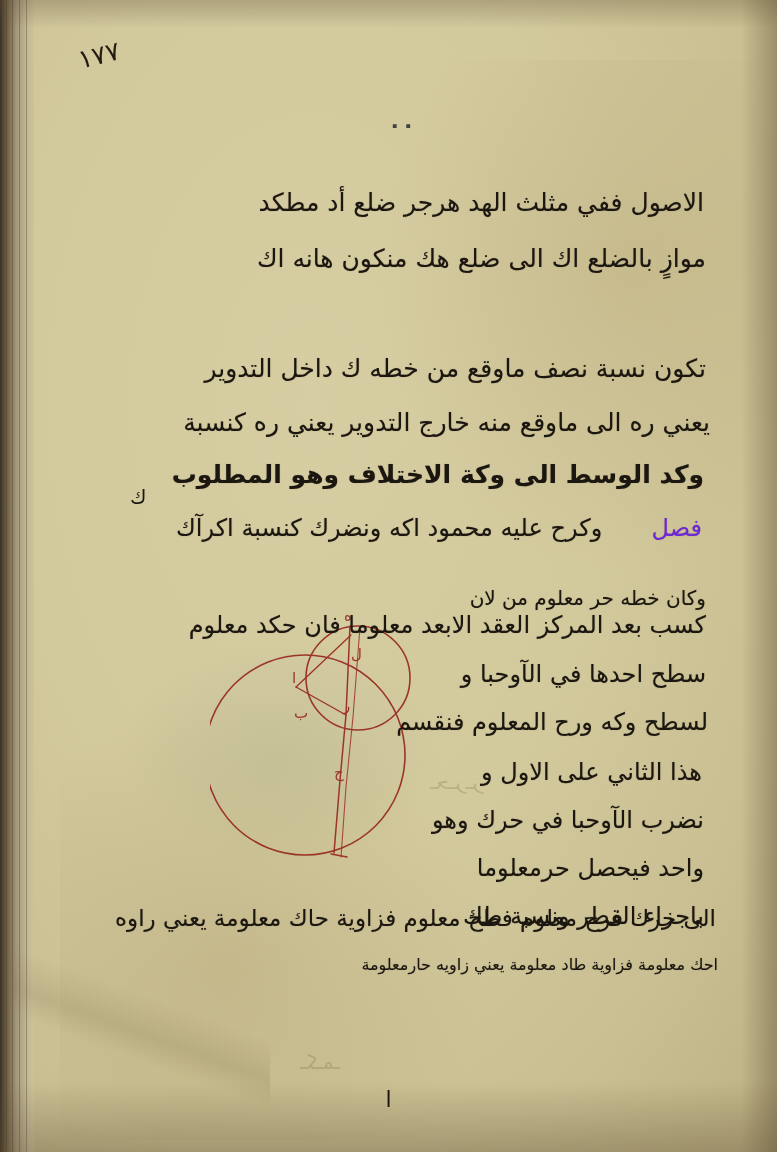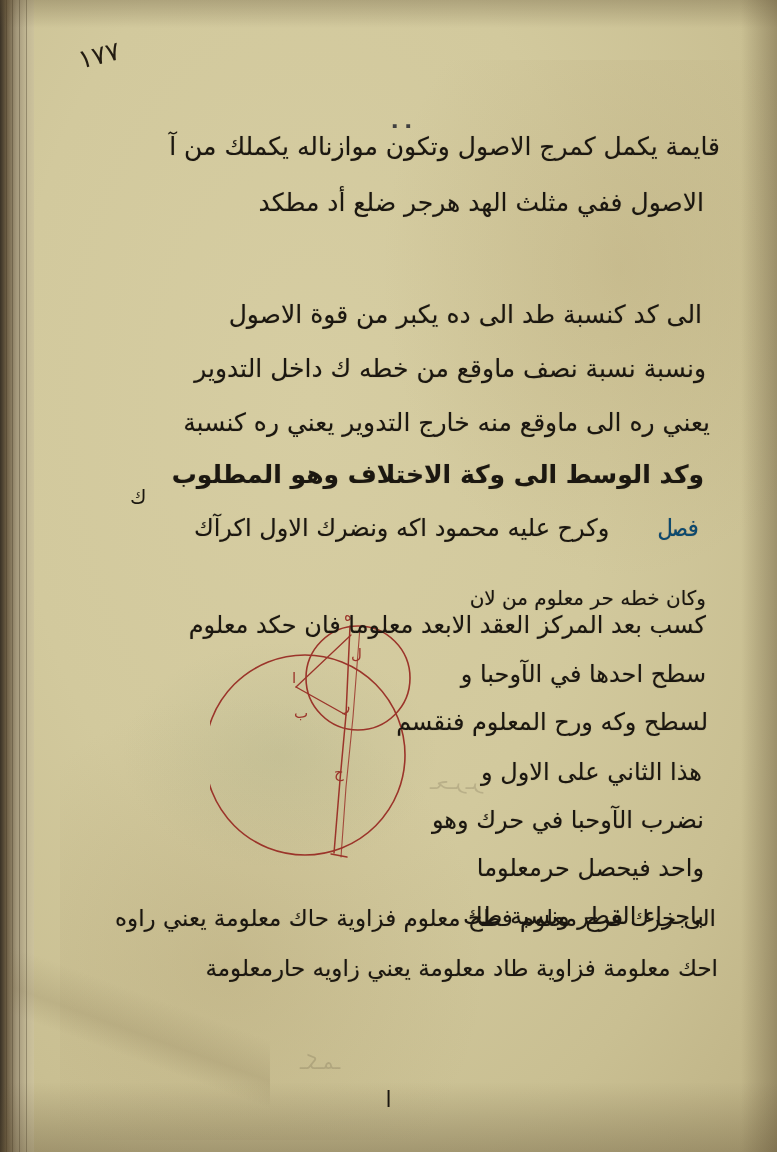--- a/index.html
+++ b/index.html
@@ -101,23 +101,22 @@
     text-align: right;
     white-space: nowrap;
     color: #1b1710;
     font-family: "DejaVu Sans", sans-serif;
     font-size: 25px;
     letter-spacing: 1px;
     text-shadow: 0 0 1px rgba(40,30,15,0.35);
   }
 
   .rubric {
-    color: #0c4a6e;
+    color: #6d28d9;
     text-shadow: 0 0 1px rgba(120,40,30,0.4);
-    font-family: Liberation Mono, monospace;
   }
 
   .folio {
     position: absolute;
     left: 78px; top: 40px;
     color: #231c12;
     font-size: 26px;
     transform: rotate(-14deg);
     font-family: "DejaVu Sans", sans-serif;
   }
@@ -212,46 +211,45 @@
         <text x="141" y="94">ل</text>
         <text x="84" y="153">ب</text>
         <text x="133" y="146">ر</text>
         <text x="124" y="213">ح</text>
       </g>
     </svg>
   </div>
 
   <div class="textblock">
 
-    <div class="line" style="top:22px;  right:0px;   font-size:25px;">قايمة يكمل كمرج الاصول وتكون موازناله يكملك من آ</div>
     <div class="line" style="top:78px;  right:16px;  font-size:25px;">الاصول ففي مثلث الهد هرجر ضلع أد مطكد</div>
-    <div class="line" style="top:190px; right:18px;  font-size:25px;">الى كد كنسبة طد الى ده يكبر من قوة الاصول</div>
-    <div class="line" style="top:244px; right:14px;  font-size:25px;">ونسبة نسبة نصف ماوقع من خطه ك داخل التدوير</div>
+    <div class="line" style="top:134px; right:14px;  font-size:25px;">موازٍ بالضلع اك الى ضلع هك منكون هانه اك</div>
+    <div class="line" style="top:244px; right:14px;  font-size:25px;">تكون نسبة نصف ماوقع من خطه ك داخل التدوير</div>
     <div class="line" style="top:298px; right:10px;  font-size:25px;">يعني ره الى ماوقع منه خارج التدوير يعني ره كنسبة</div>
     <div class="line" style="top:350px; right:16px;  font-size:25px;font-weight:bold;">وكد الوسط الى وكة الاختلاف وهو المطلوب</div>
 
     <div class="line" style="top:404px; right:18px; font-size:24px;">
       <span class="rubric">فصل</span>
       <span style="display:inline-block;width:34px;"></span>
-      <span>وكرح عليه محمود اكه ونضرك الاول اكرآك</span>
+      <span>وكرح عليه محمود اكه ونضرك كنسبة اكرآك</span>
     </div>
 
     <div class="line" style="top:454px; right:14px;  font-size:24px;margin-top:47px;">كسب بعد المركز العقد الابعد معلوما فان حكد معلوم</div>
 
     <div class="line" style="top:476px; right:14px;  font-size:20px;">وكان خطه حر معلوم من لان</div>
     <div class="line" style="top:550px; right:14px;  font-size:24px;">سطح احدها في الآوحبا و</div>
     <div class="line" style="top:598px; right:12px;  font-size:24px;">لسطح وكه ورح المعلوم فنقسم</div>
     <div class="line" style="top:648px; right:18px;  font-size:24px;">هذا الثاني على الاول و</div>
     <div class="line" style="top:696px; right:16px;  font-size:24px;">نضرب الآوحبا في حرك وهو</div>
     <div class="line" style="top:744px; right:16px;  font-size:24px;">واحد فيحصل حرمعلوما</div>
     <div class="line" style="top:792px; right:16px;  font-size:24px;">باجزاء القطر ونسبة طك</div>
 
   </div>
 
   <div class="line" style="position:absolute; left:64px; right:auto; top:905px; width:652px; text-align:right; font-size:23px; direction:rtl; color:#1b1710;">الى حرك فرح معلوم فطح معلوم فزاوية حاك معلومة يعني راوه</div>
-  <div class="line" style="position:absolute; left:58px; right:auto; top:955px; width:660px; text-align:right; font-size:23px; direction:rtl; color:#1b1710;">احك معلومة فزاوية طاد معلومة يعني زاويه حارمعلومة</div>
+  <div class="line" style="position:absolute; left:58px; right:auto; top:955px; width:660px; text-align:right; font-size:16px; direction:rtl; color:#1b1710;">احك معلومة فزاوية طاد معلومة يعني زاويه حارمعلومة</div>
 
   <div class="catchword">ا</div>
 
   <div class="bleed" style="left:430px; top:770px;">ـحـرـر</div>
   <div class="bleed" style="left:300px; top:1050px;">ـكـمـ</div>
 
 </div>
 
 </body></html>

